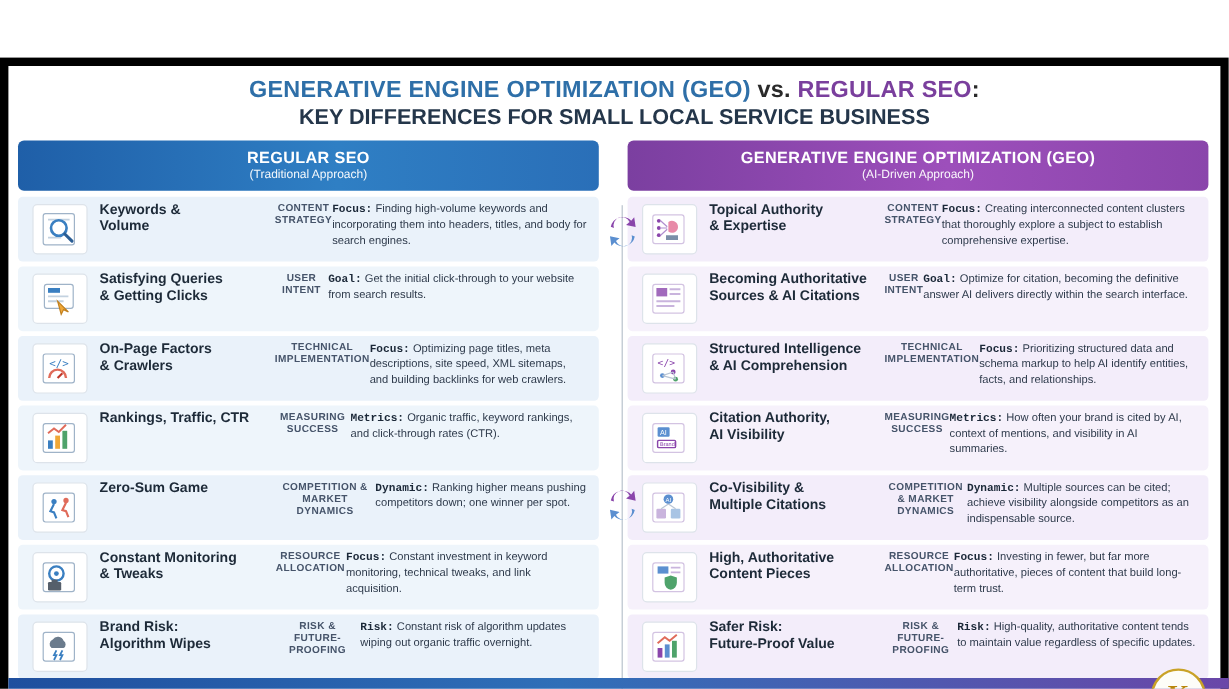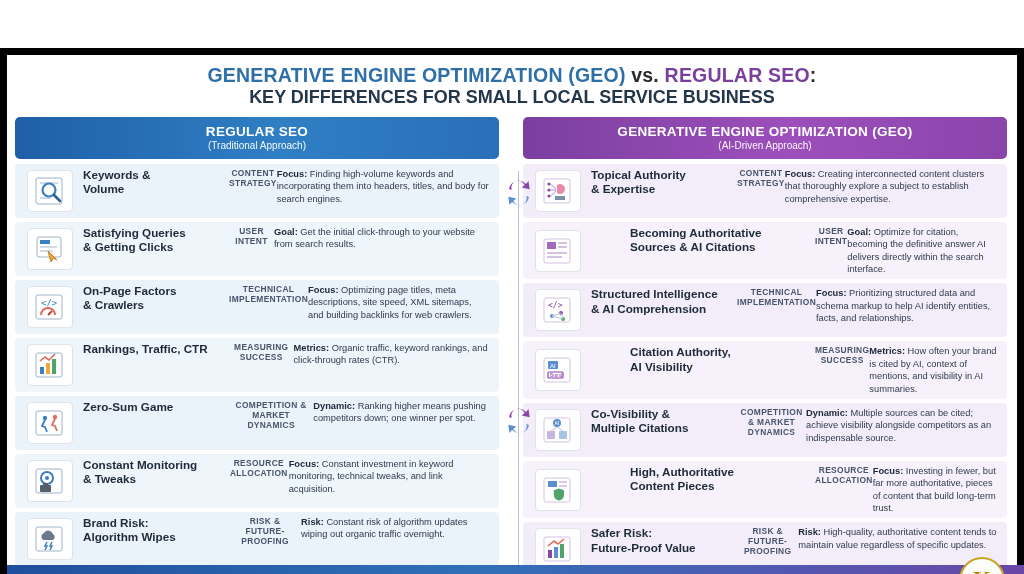--- a/index.html
+++ b/index.html
@@ -84,21 +84,21 @@
     display: flex;
     align-items: stretch;
     border-radius: 4px;
     margin-bottom: 4px;
     min-height: 54px;
     padding: 4px 6px;
   }
   .row.seo-a { background: #eaf2fa; }
   .row.seo-b { background: #eef5fb; }
   .row.geo-a { background: #f3edfa; }
-  .row.geo-b { background: #f6f1fb; gap: 39px; }
+  .row.geo-b { background: #f6f1fb; }
 
   .icon-cell {
     width: 58px;
     flex: 0 0 58px;
     display: flex;
     align-items: center;
     justify-content: center;
   }
   .icon-box {
     width: 46px; height: 42px;
@@ -136,21 +136,21 @@
     letter-spacing: .35px;
     color: #46546a;
     text-align: center;
     margin-bottom: 2px;
   }
   .desc {
     font-size: 9.3px;
     color: #2f3b4c;
     line-height: 1.33;
   }
-  .desc b { color: #1b2838; }
+  .desc b { color: #1b2838; font-family: Liberation Mono, monospace; }
 
   
   .footer {
     position: absolute;
     left: 0; bottom: 16px;
     width: 1024px; height: 34px;
     background: linear-gradient(90deg,#1f4f9e 0%, #2f6fb8 45%, #6b46a8 100%);
     display: flex;
     align-items: center;
     justify-content: flex-start;

